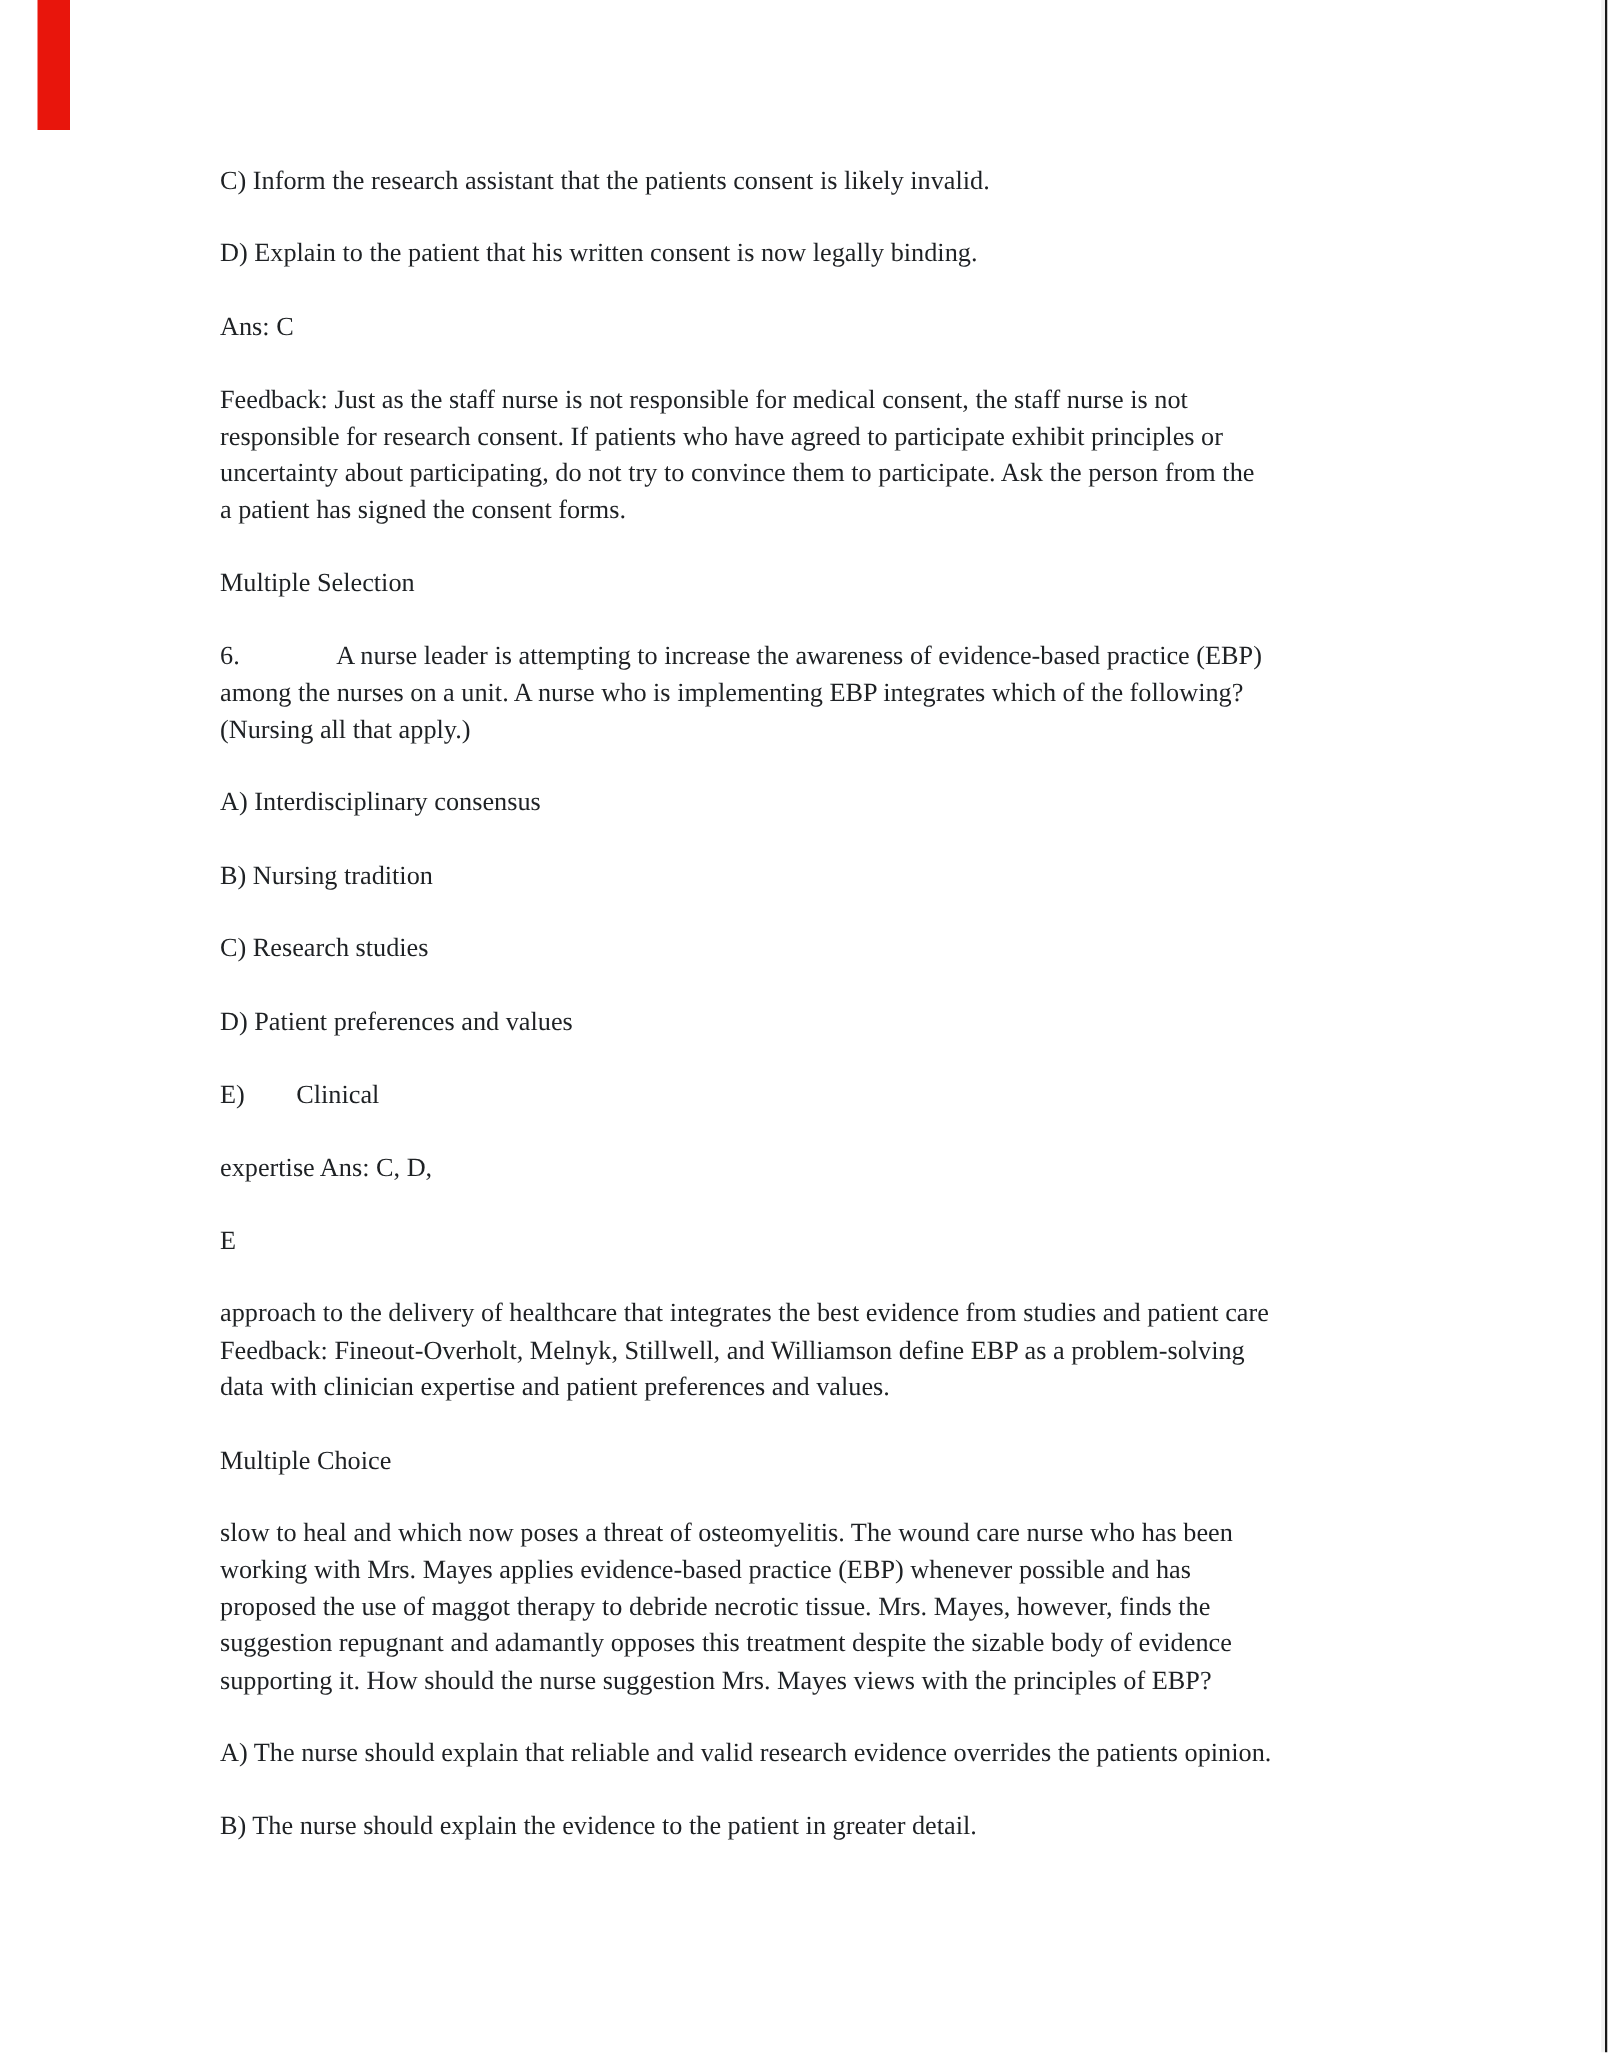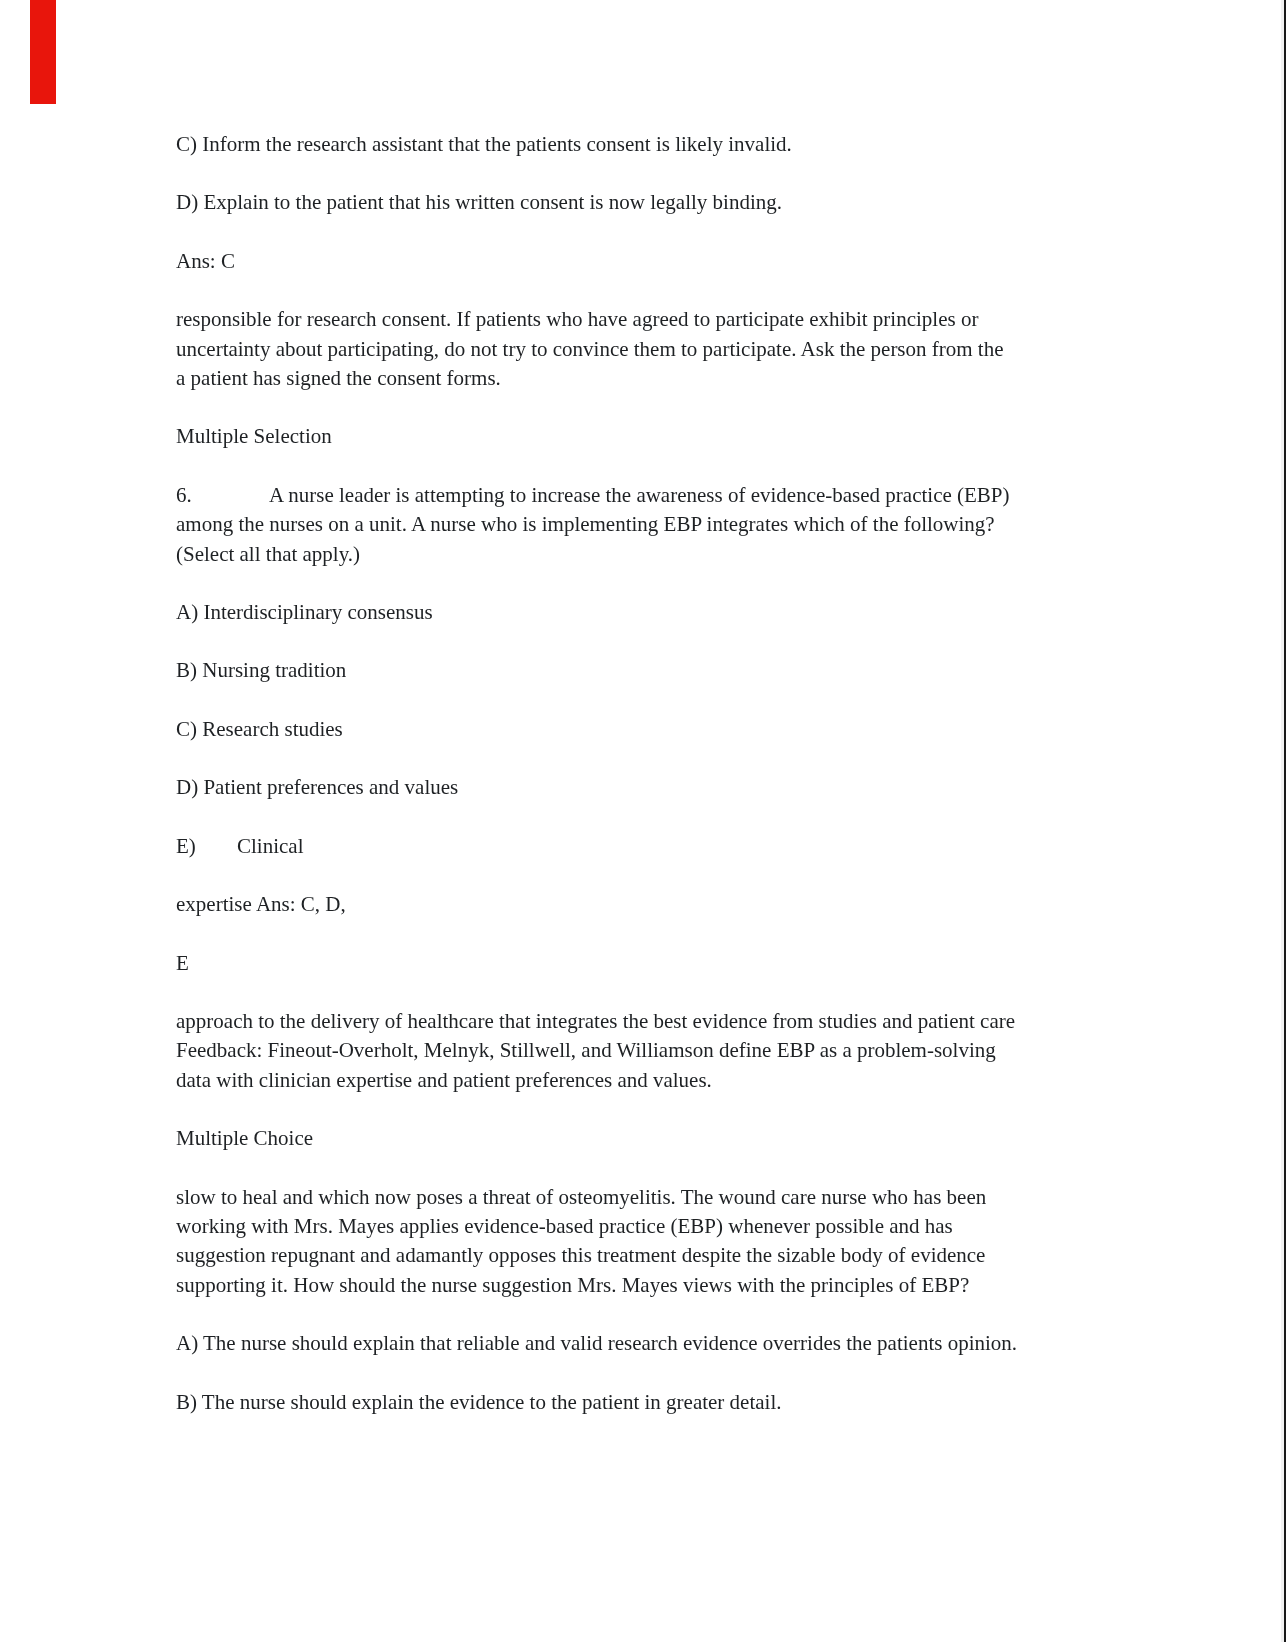--- a/index.html
+++ b/index.html
@@ -58,33 +58,34 @@
 
   <p class="para">
     <span class="ln">D) Explain to the patient that his written consent is now legally binding.</span>
   </p>
 
   <p class="para">
     <span class="ln">Ans: C</span>
   </p>
 
   <p class="para">
+    <span class="ln">Feedback: Just as the staff nurse is not responsible for medical consent, the staff nurse is not</span>
     <span class="ln">responsible for research consent. If patients who have agreed to participate exhibit principles or</span>
     <span class="ln">uncertainty about participating, do not try to convince them to participate. Ask the person from the</span>
     <span class="ln">a patient has signed the consent forms.</span>
   </p>
 
   <p class="para">
     <span class="ln">Multiple Selection</span>
   </p>
 
   <p class="para">
     <span class="ln"><span class="qnum">6.</span><span>A nurse leader is attempting to increase the awareness of evidence-based practice (EBP)</span></span>
     <span class="ln">among the nurses on a unit. A nurse who is implementing EBP integrates which of the following?</span>
-    <span class="ln">(Select all that apply.)</span>
+    <span class="ln">(Nursing all that apply.)</span>
   </p>
 
   <p class="para">
     <span class="ln">A) Interdisciplinary consensus</span>
   </p>
 
   <p class="para">
     <span class="ln">B) Nursing tradition</span>
   </p>
 
@@ -114,20 +115,21 @@
     <span class="ln">data with clinician expertise and patient preferences and values.</span>
   </p>
 
   <p class="para">
     <span class="ln">Multiple Choice</span>
   </p>
 
   <p class="para">
     <span class="ln">slow to heal and which now poses a threat of osteomyelitis. The wound care nurse who has been</span>
     <span class="ln">working with Mrs. Mayes applies evidence-based practice (EBP) whenever possible and has</span>
+    <span class="ln">proposed the use of maggot therapy to debride necrotic tissue. Mrs. Mayes, however, finds the</span>
     <span class="ln">suggestion repugnant and adamantly opposes this treatment despite the sizable body of evidence</span>
     <span class="ln">supporting it. How should the nurse suggestion Mrs. Mayes views with the principles of EBP?</span>
   </p>
 
   <p class="para">
     <span class="ln">A) The nurse should explain that reliable and valid research evidence overrides the patients opinion.</span>
   </p>
 
   <p class="para">
     <span class="ln">B) The nurse should explain the evidence to the patient in greater detail.</span>

